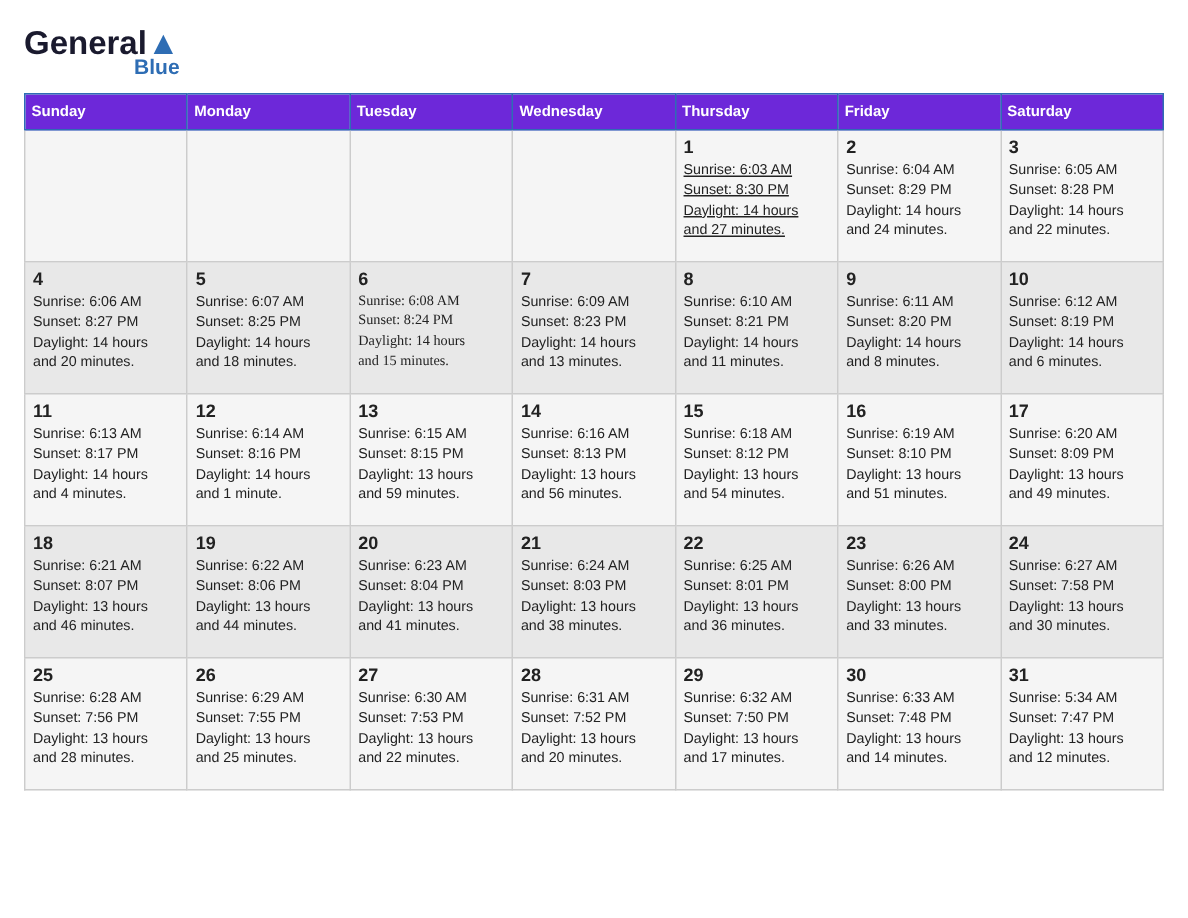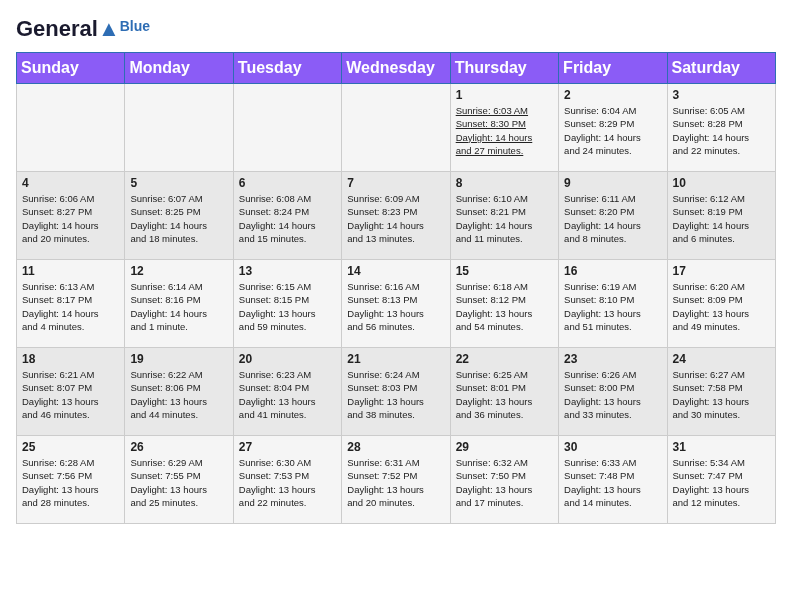--- a/index.html
+++ b/index.html
@@ -11,45 +11,45 @@
       padding: 16px;
     }
     .header-section {
       display: flex;
       justify-content: space-between;
       align-items: flex-start;
       margin-bottom: 10px;
     }
     .logo {
       display: flex;
-      flex-direction: row;
-      align-items: center;
+      flex-direction: column;
+      align-items: flex-end;
     }
     .title-block {
       text-align: right;
     }
     .month-title {
       font-size: 40px;
       font-weight: bold;
       color: #1a1a2e;
       line-height: 1.1;
     }
     .location-title {
       font-size: 16px;
       color: #333;
     }
     table {
       width: 100%;
       border-collapse: collapse;
       table-layout: fixed;
     }
     thead tr th {
-      background-color: #8b5cf6;
+      background-color: #6d28d9;
       color: #fff;
-      font-size: 16px;
+      font-size: 10px;
       font-weight: bold;
       padding: 6px 4px;
       text-align: left;
       border: 1px solid #2e6db4;
     }
     tbody tr td {
       vertical-align: top;
       border: 1px solid #ccc;
       padding: 4px 5px;
       font-size: 10px;
@@ -140,21 +140,21 @@
         </td>
         <td>
           <div class="day-number">5</div>
           <div class="day-info" style="white-space: pre-line;">Sunrise: 6:07 AM
 Sunset: 8:25 PM
 Daylight: 14 hours
 and 18 minutes.</div>
         </td>
         <td>
           <div class="day-number">6</div>
-          <div class="day-info" style="white-space: pre-line;">Sunrise: 6:08 AM
+          <div class="day-info" style="white-space: pre-line; font-family: Liberation Serif, serif;">Sunrise: 6:08 AM
 Sunset: 8:24 PM
 Daylight: 14 hours
 and 15 minutes.</div>
         </td>
         <td>
           <div class="day-number">7</div>
           <div class="day-info" style="white-space: pre-line;">Sunrise: 6:09 AM
 Sunset: 8:23 PM
 Daylight: 14 hours
 and 13 minutes.</div>

